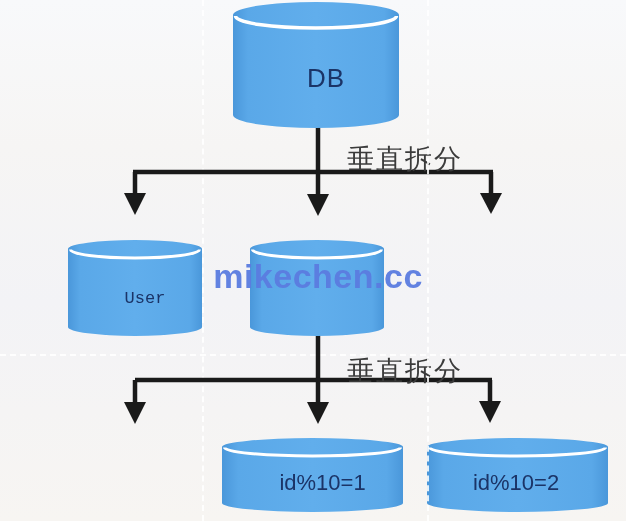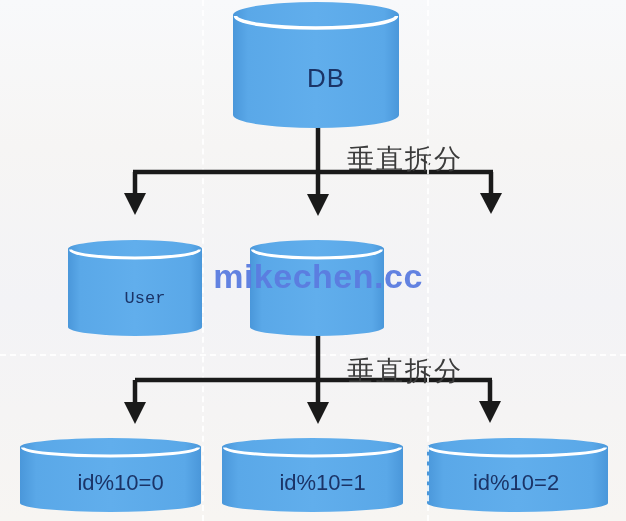--- a/index.html
+++ b/index.html
@@ -107,27 +107,20 @@
   </div>
 
   <div class="cyl mid" style="left:250px;top:240px;width:134px;height:96px">
     <svg width="134" height="96" viewBox="0 0 134 96">
       <path d="M0,9 A67,9 0 0 1 134,9 L134,87 A67,9 0 0 1 0,87 Z" fill="url(#cylGrad)"></path>
       <path d="M2.5,9.5 A64.5,8.5 0 0 0 131.5,9.5" stroke="#ffffff" stroke-width="3" fill="none"></path>
     </svg>
   </div>
 
 
-  <div class="cyl flat" style="left:20px;top:438px;width:181px;height:74px">
-    <svg width="181" height="74" viewBox="0 0 181 74">
-      <path d="M0,9 A90.5,9 0 0 1 181,9 L181,65 A90.5,9 0 0 1 0,65 Z" fill="url(#cylGrad)"></path>
-      <path d="M2.5,9.5 A88,8.5 0 0 0 178.5,9.5" stroke="#ffffff" stroke-width="3" fill="none"></path>
-    </svg>
-    <div class="cyl-label">id%10=0</div>
-  </div>
 
   <div class="cyl flat" style="left:222px;top:438px;width:181px;height:74px">
     <svg width="181" height="74" viewBox="0 0 181 74">
       <path d="M0,9 A90.5,9 0 0 1 181,9 L181,65 A90.5,9 0 0 1 0,65 Z" fill="url(#cylGrad)"></path>
       <path d="M2.5,9.5 A88,8.5 0 0 0 178.5,9.5" stroke="#ffffff" stroke-width="3" fill="none"></path>
     </svg>
     <div class="cyl-label">id%10=1</div>
   </div>
 
   <div class="cyl flat" style="left:427px;top:438px;width:158px;height:74px">

